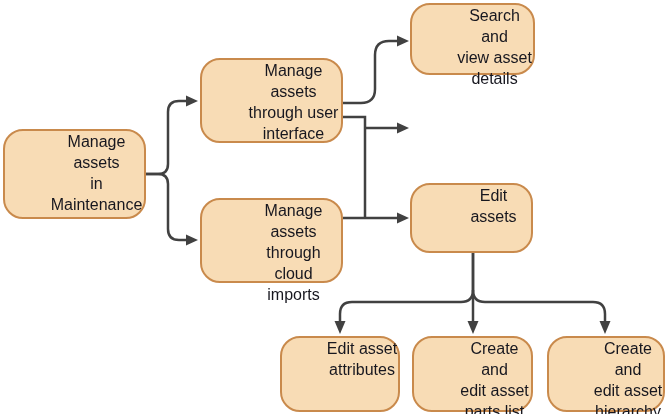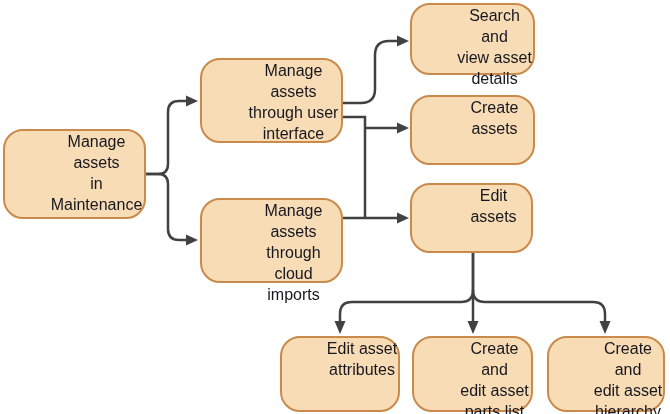--- a/index.html
+++ b/index.html
@@ -97,23 +97,20 @@
 through cloud
 imports</span>
   </div>
 
   <div class="node n-search">
     <span class="label">Search and
 view asset
 details</span>
   </div>
 
-  <div class="node n-create">
-    <span class="label">Create assets</span>
-  </div>
 
   <div class="node n-edit">
     <span class="label">Edit assets</span>
   </div>
 
   <div class="node n-attrs">
     <span class="label">Edit asset
 attributes</span>
   </div>
 

